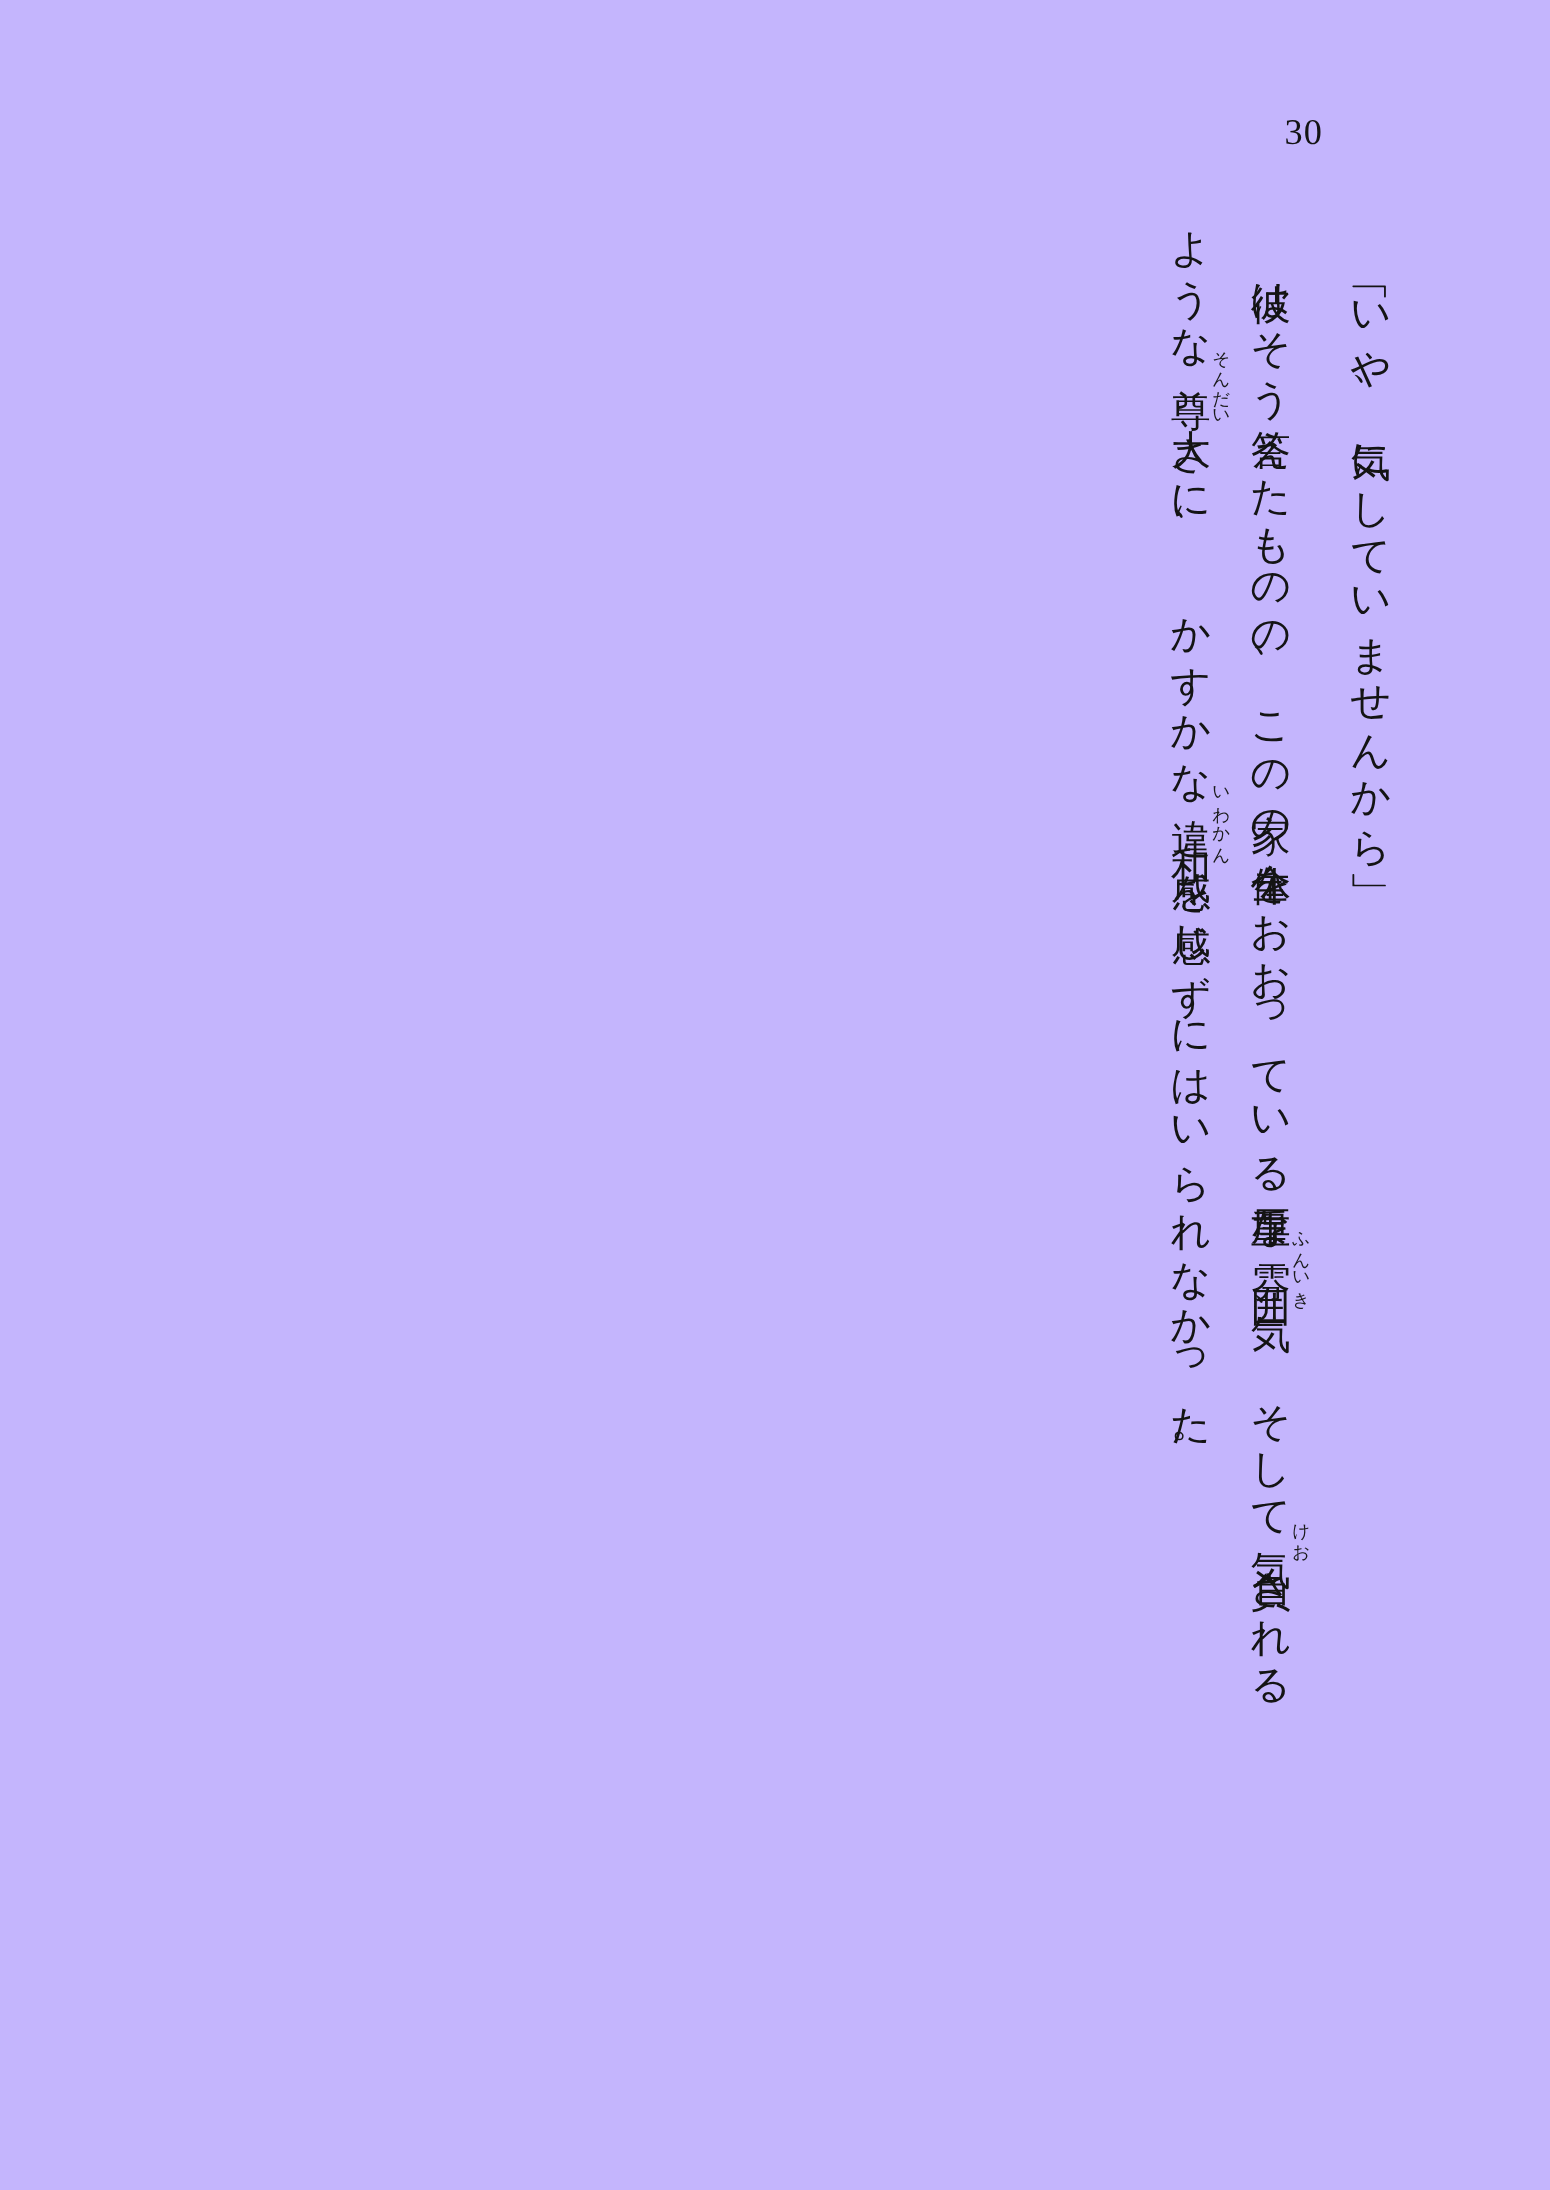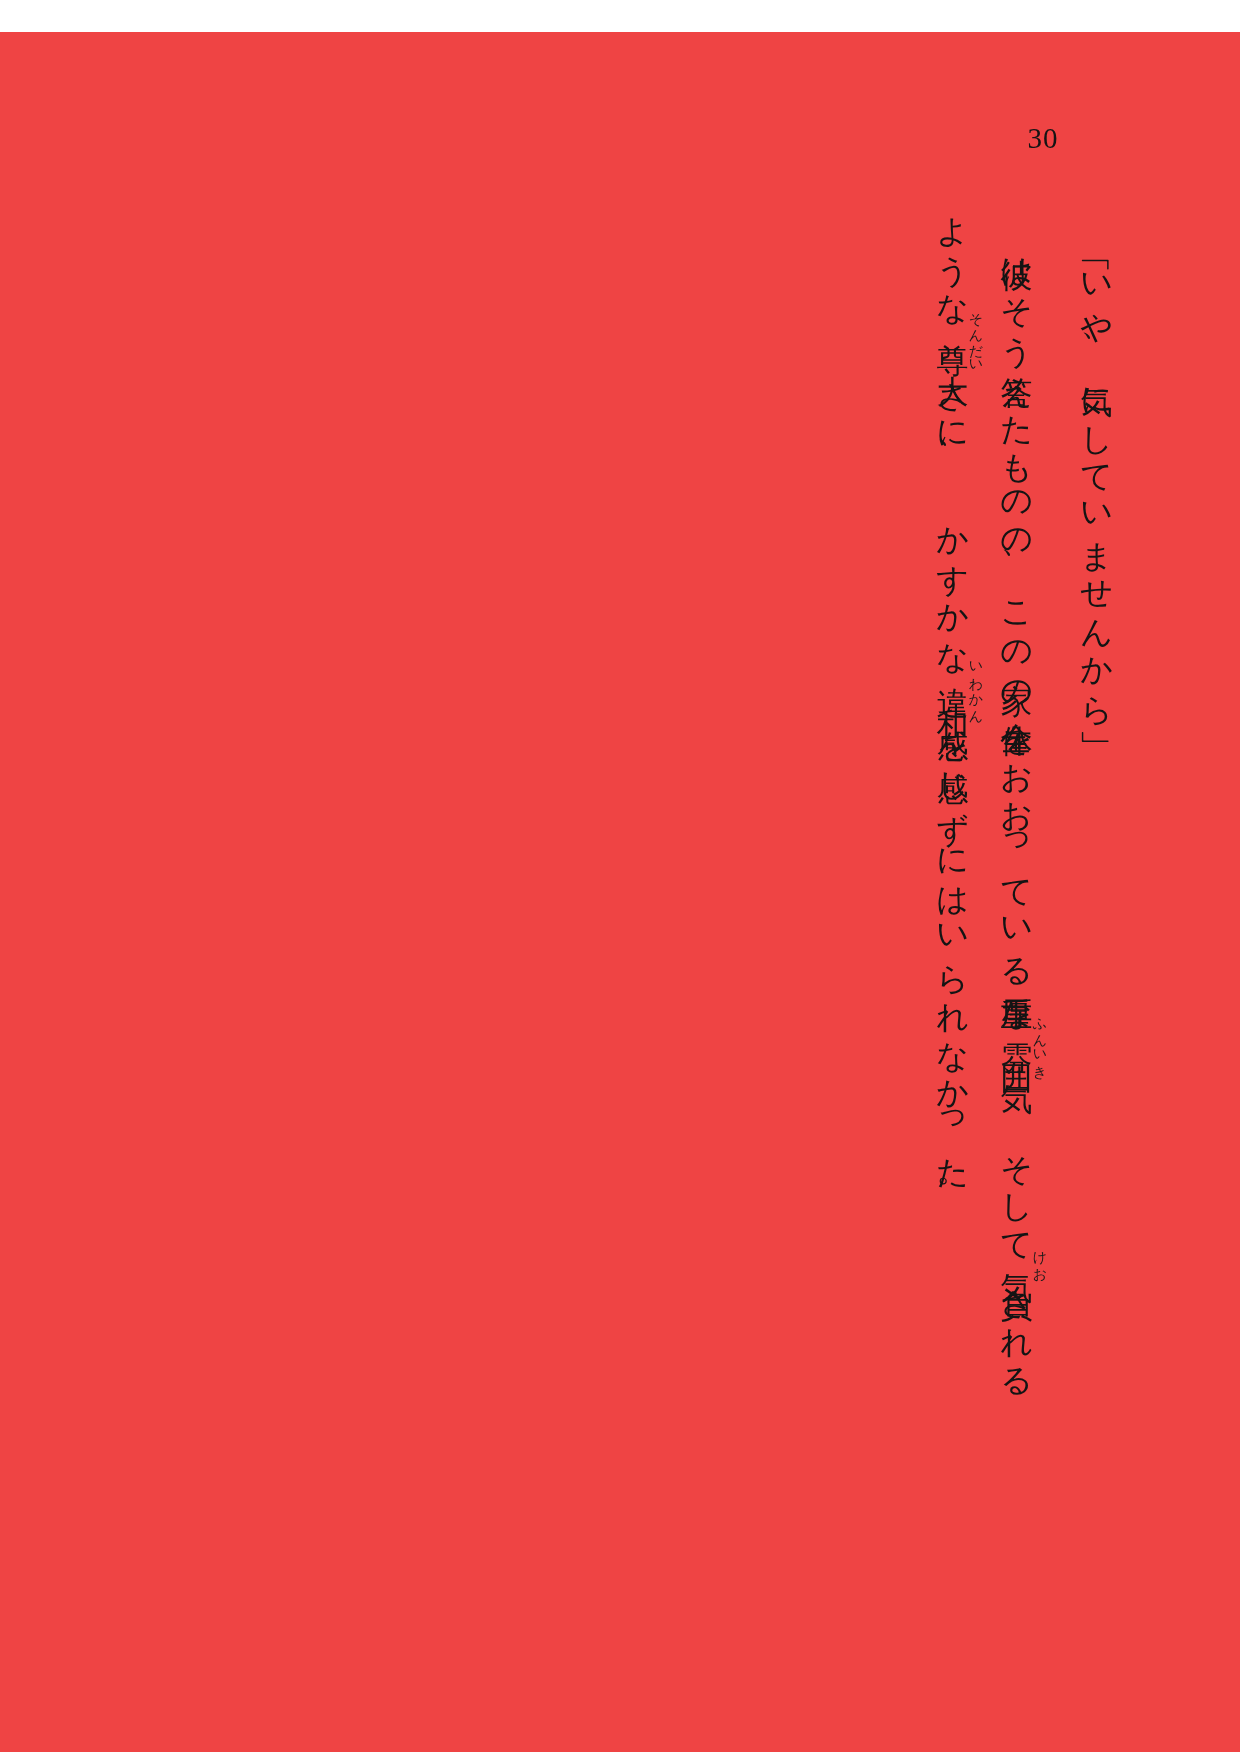--- a/index.html
+++ b/index.html
@@ -11,22 +11,21 @@
     width: 1240px;
     height: 1752px;
     background: #ffffff;
     font-family: "Liberation Serif", "DejaVu Serif", serif;
     color: #161616;
     overflow: hidden;
   }
   .page {
     position: absolute;
     inset: 0;
-    background: #ef4444;
-    margin-top: 32px;
+    background: #c4b5fd;
   }
   .page-number {
     position: absolute;
     top: 90px;
     left: 1003px;
     width: 80px;
     text-align: center;
     font-size: 29px;
     letter-spacing: 1px;
     color: #141414;

